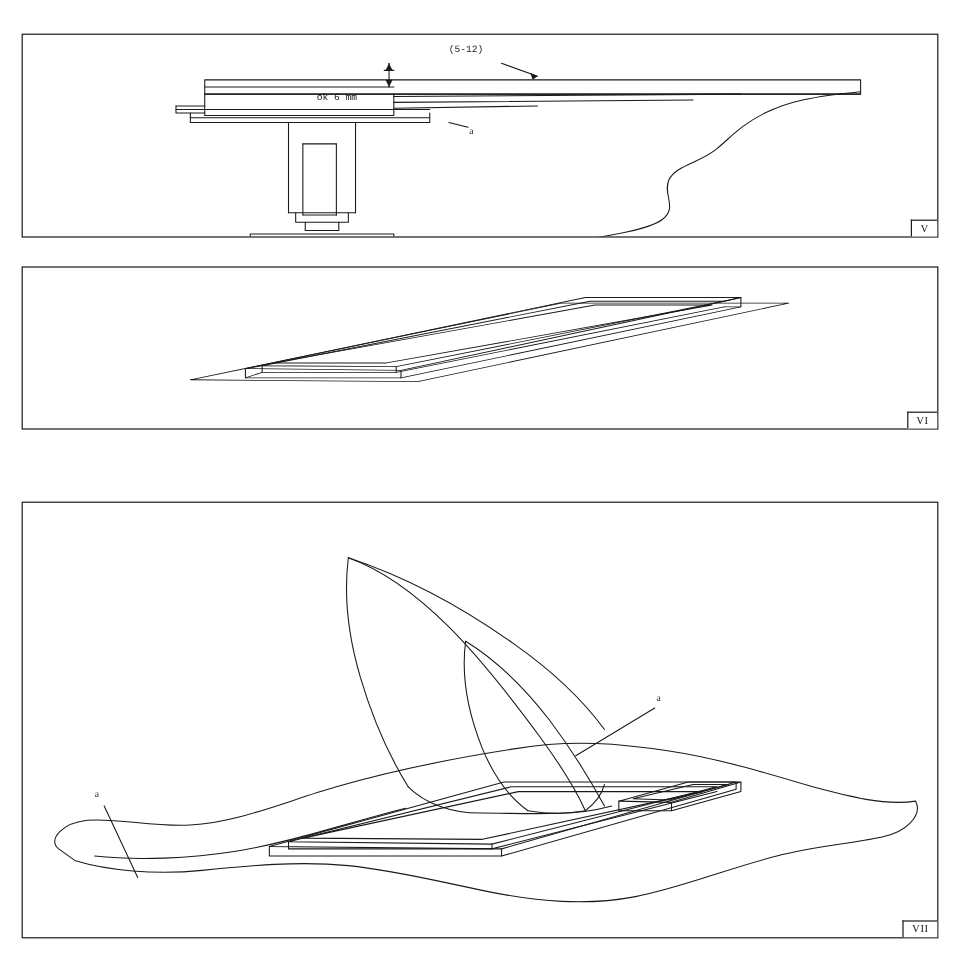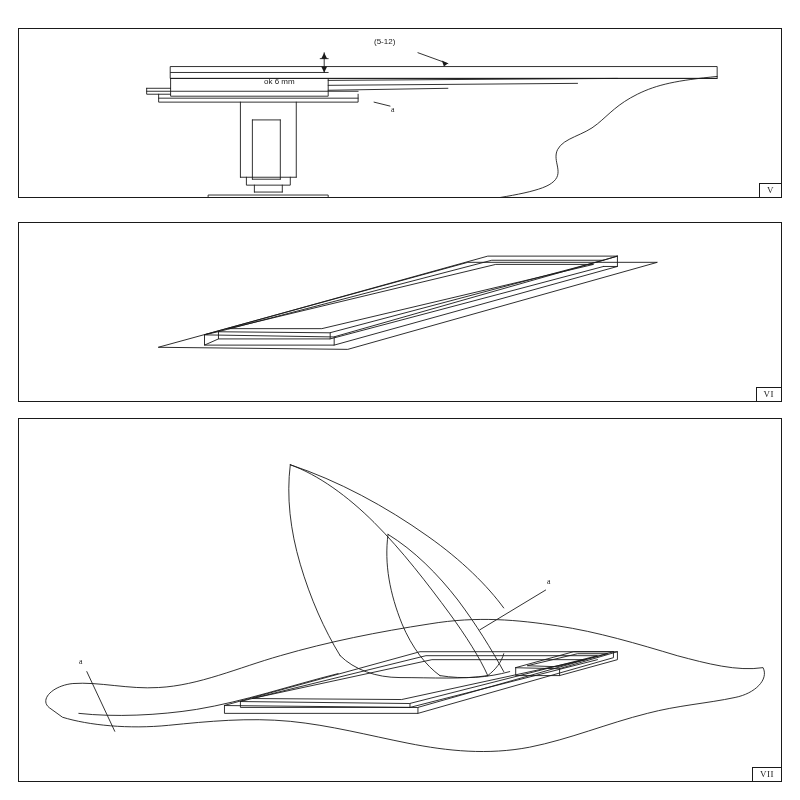--- a/index.html
+++ b/index.html
@@ -28,21 +28,21 @@
   #panel-v {
     left: 18px;
     top: 28px;
     width: 764px;
     height: 170px;
   }
   #panel-vi {
     left: 18px;
     top: 222px;
     width: 764px;
-    height: 180px;
+    height: 136px;
   }
   #panel-vii {
     left: 18px;
     top: 418px;
     width: 764px;
     height: 364px;
   }
   .fig-svg {
     position: absolute;
     left: 0;
@@ -69,21 +69,21 @@
     position: absolute;
     font-size: 8px;
     color: #1a1a1a;
     font-family: "Liberation Serif", serif;
     white-space: nowrap;
   }
   .dim-text {
     position: absolute;
     font-size: 8px;
     color: #1a1a1a;
-    font-family: Liberation Sans, sans-serif;
+    font-family: Liberation Mono, monospace;
     white-space: nowrap;
   }
 </style>
 </head>
 <body>
 
 <div id="sheet">
 
   <div class="figure-panel" id="panel-v">
     <svg class="fig-svg" viewBox="0 0 764 170" preserveAspectRatio="none">

